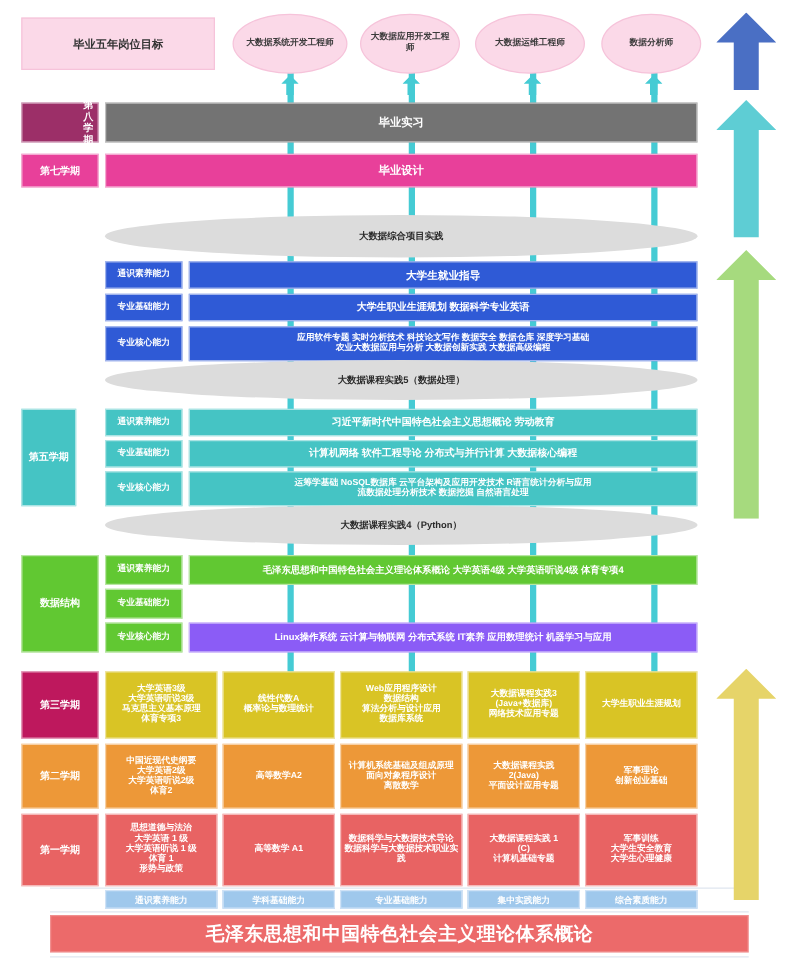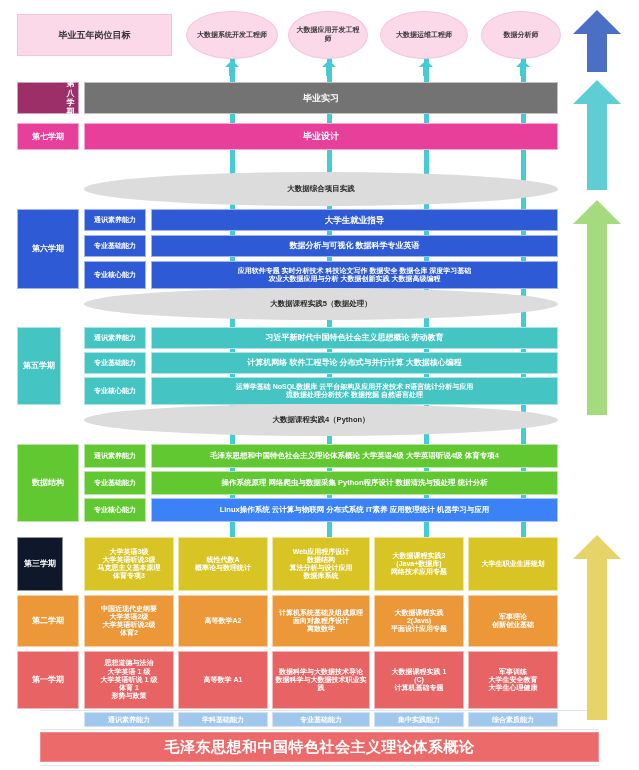--- a/index.html
+++ b/index.html
@@ -139,34 +139,31 @@
     <span>第七学期</span>
   </div>
   <div class="box" style="left:84px;top:123px;width:474px;height:27px;background:#e8409a;font-size:9px;">
     <span>毕业设计</span>
   </div>
 
   <div class="gellipse" style="left:84px;top:172px;width:474px;height:34px;">
     <span>大数据综合项目实践</span>
   </div>
 
-  <div class="box" style="left:17px;top:209px;width:62px;height:80px;background:#2f5ad6;font-size:8px;">
-    <span>第六学期</span>
-  </div>
   <div class="box" style="left:84px;top:209px;width:62px;height:22px;background:#2f5ad6;font-size:7px;">
     <span>通识素养能力</span>
   </div>
   <div class="box" style="left:151px;top:209px;width:407px;height:22px;background:#2f5ad6;font-size:8.5px;">
     <span>大学生就业指导</span>
   </div>
   <div class="box" style="left:84px;top:235px;width:62px;height:22px;background:#2f5ad6;font-size:7px;">
     <span>专业基础能力</span>
   </div>
   <div class="box" style="left:151px;top:235px;width:407px;height:22px;background:#2f5ad6;font-size:8px;">
-    <span>数据分析与可视化   数据科学专业英语</span>
+    <span>大学生职业生涯规划   数据科学专业英语</span>
   </div>
   <div class="box" style="left:84px;top:261px;width:62px;height:28px;background:#2f5ad6;font-size:7px;">
     <span>专业核心能力</span>
   </div>
   <div class="box" style="left:151px;top:261px;width:407px;height:28px;background:#2f5ad6;font-size:7px;flex-direction:column;">
     <span>应用软件专题   实时分析技术   科技论文写作   数据安全   数据仓库   深度学习基础</span>
     <span>农业大数据应用与分析   大数据创新实践   大数据高级编程</span>
   </div>
 
   <div class="gellipse" style="left:84px;top:288px;width:474px;height:32px;">
@@ -205,31 +202,28 @@
   </div>
   <div class="box" style="left:84px;top:444px;width:62px;height:24px;background:#61c832;font-size:7px;">
     <span>通识素养能力</span>
   </div>
   <div class="box" style="left:151px;top:444px;width:407px;height:24px;background:#61c832;font-size:7.5px;">
     <span>毛泽东思想和中国特色社会主义理论体系概论   大学英语4级   大学英语听说4级   体育专项4</span>
   </div>
   <div class="box" style="left:84px;top:471px;width:62px;height:24px;background:#61c832;font-size:7px;">
     <span>专业基础能力</span>
   </div>
-  <div class="box" style="left:151px;top:471px;width:407px;height:24px;background:#61c832;font-size:7.5px;">
-    <span>操作系统原理   网络爬虫与数据采集   Python程序设计   数据清洗与预处理   统计分析</span>
-  </div>
   <div class="box" style="left:84px;top:498px;width:62px;height:24px;background:#61c832;font-size:7px;">
     <span>专业核心能力</span>
   </div>
-  <div class="box" style="left:151px;top:498px;width:407px;height:24px;background:#3b82f6;font-size:7.5px;">
+  <div class="box" style="left:151px;top:498px;width:407px;height:24px;background:#8b5cf6;font-size:7.5px;">
     <span>Linux操作系统   云计算与物联网   分布式系统   IT素养   应用数理统计   机器学习与应用</span>
   </div>
 
-  <div class="box" style="left:17px;top:537px;width:46px;height:54px;background:#0f172a;font-size:8px;">
+  <div class="box" style="left:17px;top:537px;width:62px;height:54px;background:#be185d;font-size:8px;">
     <span>第三学期</span>
   </div>
   <div class="box gridcell" style="left:84px;top:537px;width:90px;height:54px;background:#d9c425;font-size:7px;white-space:pre-line;">
     <span>大学英语3级
 大学英语听说3级
 马克思主义基本原理
 体育专项3</span>
   </div>
   <div class="box gridcell" style="left:178px;top:537px;width:90px;height:54px;background:#d9c425;font-size:7px;white-space:pre-line;">
     <span>线性代数A

